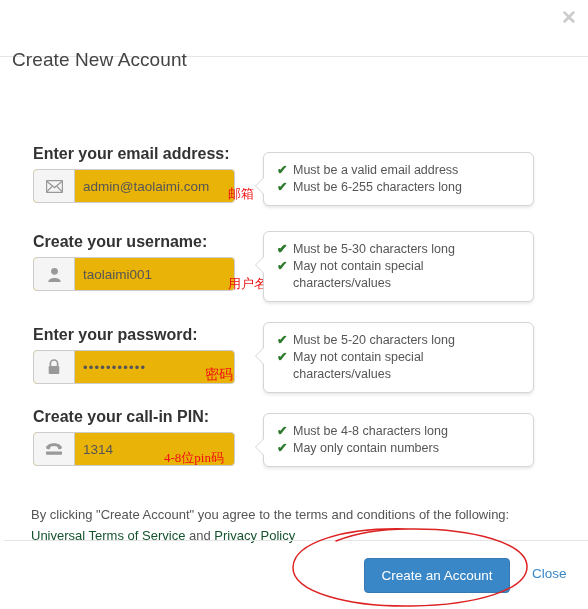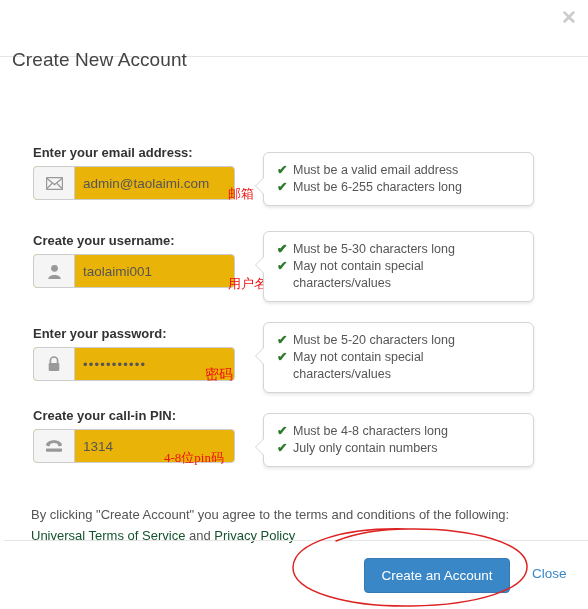--- a/index.html
+++ b/index.html
@@ -57,21 +57,21 @@
   .modal-body {
     position: relative;
     padding: 0;
   }
 
   .field-block {
     position: absolute;
     left: 33px;
   }
   .field-label {
-    font-size: 13px;
+    font-size: 16px;
     font-weight: bold;
     color: #333333;
     margin-bottom: 6px;
     display: block;
   }
 
   .input-group {
     display: flex;
     width: 202px;
     height: 34px;
@@ -304,21 +304,21 @@
             <rect x="1" y="9.4" width="16" height="3.3" rx="0.8" fill="#999999"></rect>
           </svg>
         </div>
         <input class="input-text" type="text" value="1314" style="">
       </div>
       <span class="annot" style="left:131px; top:43px;">4-8位pin码</span>
     </div>
 
     <div class="tooltip" style="left:263px; top:356px; width:271px;">
       <div class="rule"><span class="tick">✔</span><span>Must be 4-8 characters long</span></div>
-      <div class="rule"><span class="tick">✔</span><span>July only contain numbers</span></div>
+      <div class="rule"><span class="tick">✔</span><span>May only contain numbers</span></div>
     </div>
 
     <div class="terms">
       <span>By clicking "Create Account" you agree to the terms and conditions of the following:</span><br>
       <a href="#">Universal Terms of Service</a><span> and </span><a href="#">Privacy Policy</a>
     </div>
 
   </div>
 
   <div class="modal-footer">

